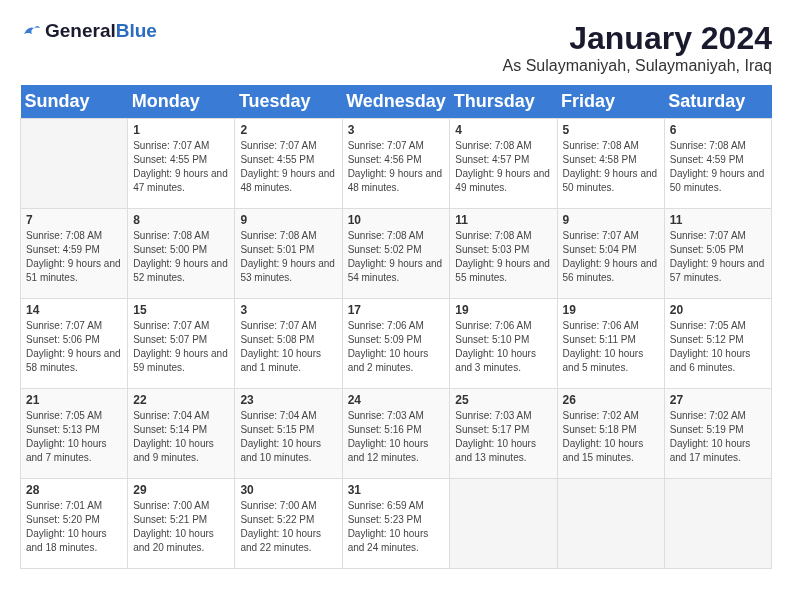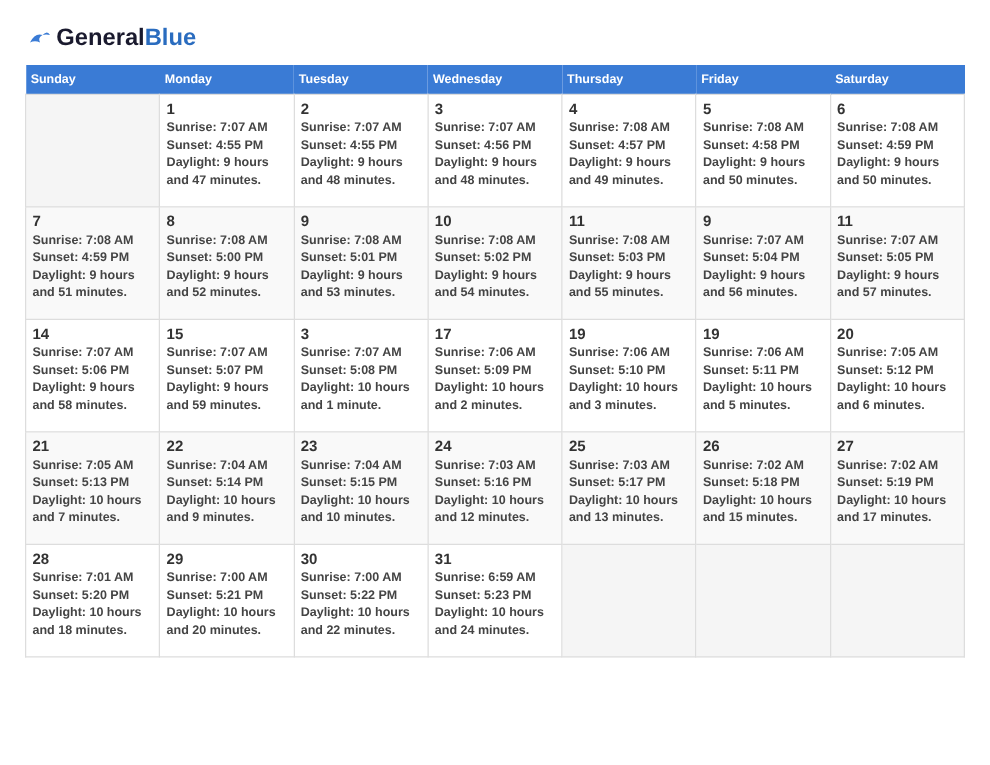--- a/index.html
+++ b/index.html
@@ -36,21 +36,21 @@
     .calendar-table {
       width: 100%;
       border-collapse: collapse;
       font-size: 11px;
     }
     .calendar-table th {
       background-color: #3a7bd5;
       color: #fff;
       padding: 6px 4px;
       text-align: left;
-      font-size: 10px;
+      font-size: 18px;
       font-weight: bold;
     }
     .calendar-table td {
       border: 1px solid #ddd;
       vertical-align: top;
       padding: 4px 5px;
       width: calc(100% / 7);
       min-height: 80px;
       height: 90px;
       background: #fff;
@@ -62,21 +62,20 @@
       font-weight: bold;
       font-size: 12px;
       color: #333;
       display: block;
       margin-bottom: 2px;
     }
     .day-info {
       font-size: 10px;
       color: #444;
       line-height: 1.4;
-      font-weight: bold;
     }
     .empty-cell {
       background: #f5f5f5 !important;
     }
     .logo-wrapper {
       display: flex;
       align-items: flex-start;
     }
     .logo-text-general {
       font-size: 19px;
@@ -97,20 +96,24 @@
     <div class="logo-wrapper">
       <svg width="22" height="22" viewBox="0 0 22 22" style="margin-right:3px;">
         <path d="M4 14 Q8 6 14 8 Q10 10 12 14 Q8 12 4 14Z" fill="#3a7bd5"></path>
         <path d="M14 8 Q18 4 20 8 Q17 7 14 8Z" fill="#3a7bd5"></path>
       </svg>
       <span>
         <span class="logo-text-general">General</span><span class="logo-text-blue">Blue</span>
       </span>
     </div>
   </div>
+  <div class="title-area">
+    <div class="month-title">January 2024</div>
+    <div class="location-title">As Sulaymaniyah, Sulaymaniyah, Iraq</div>
+  </div>
 </div>
 
 <table class="calendar-table">
   <thead>
     <tr>
     <th>Sunday</th>
         <th>Monday</th>
         <th>Tuesday</th>
         <th>Wednesday</th>
         <th>Thursday</th>

